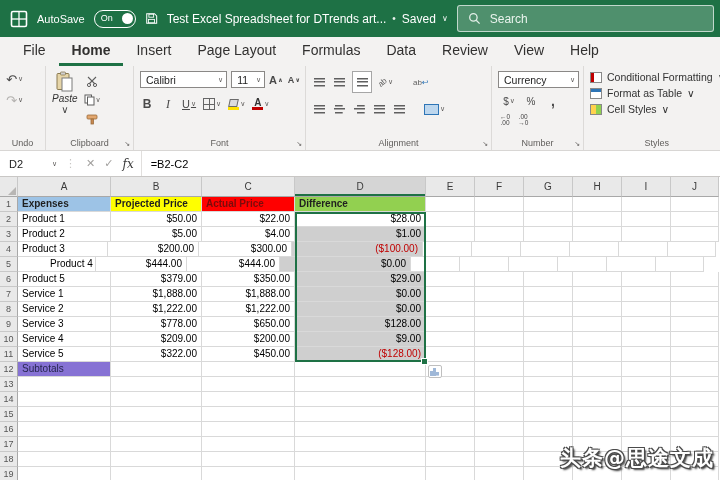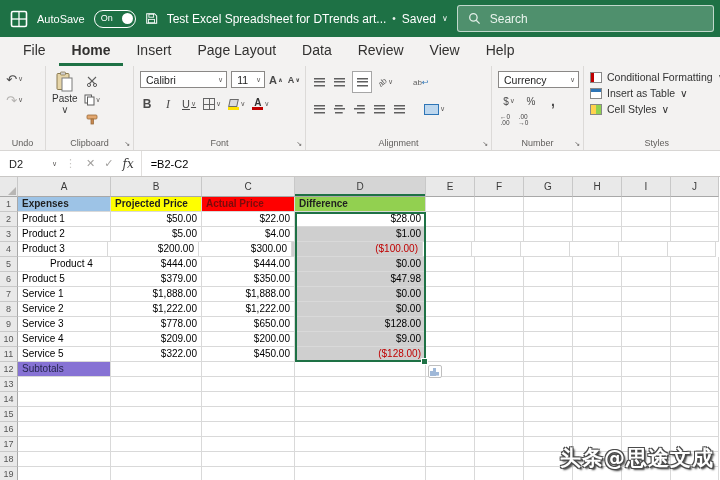--- a/index.html
+++ b/index.html
@@ -145,40 +145,41 @@
     </svg>
     <span>Search</span>
   </span>
 </div>
 
 <div class="tabrow">
     <div class="tab">File</div>
     <div class="tab active">Home</div>
     <div class="tab">Insert</div>
     <div class="tab">Page Layout</div>
+    <div class="tab">Formulas</div>
     <div class="tab">Data</div>
     <div class="tab">Review</div>
     <div class="tab">View</div>
     <div class="tab">Help</div>
   </div>
 
 <div class="ribbon">
 
   <div class="group" style="width:46px">
     <div class="rrow">
         <span class="ibtn" style="font-size:13px">↶<span class="mini">∨</span></span>
       </div>
     <div class="rrow">
         <span class="ibtn disabled" style="font-size:13px">↷<span class="mini disabled">∨</span></span>
       </div>
     <div class="glabel">Undo</div>
   </div>
 
   <div class="group" style="width:88px">
-    <div style="display:flex;gap:6px;">
+    <div style="display:flex;gap:6px;font-style:italic;">
       <div style="display:flex;flex-direction:column;align-items:center;cursor:pointer;">
         <svg width="19" height="22" viewBox="0 0 19 22">
           <rect x="2" y="2.5" width="12" height="16" rx="1" fill="#E6D5A8" stroke="#8a7a50" stroke-width="1"></rect>
           <rect x="5.5" y="1" width="5" height="3" rx="0.8" fill="#cfcfcf" stroke="#8a7a50" stroke-width="0.8"></rect>
           <rect x="7" y="7" width="10" height="13" fill="#fff" stroke="#7a7a7a" stroke-width="1"></rect>
         </svg>
         <span style="font-size:10px;color:#333">Paste</span>
         <span class="mini">∨</span>
       </div>
       <div style="display:flex;flex-direction:column;gap:3px;padding-top:2px;">
@@ -318,21 +319,21 @@
   </div>
 
   <div class="group" style="flex:1;border-right:none;">
     <div class="stylerow">
       <span class="sicon cf"></span>
       <span>Conditional Formatting</span>
       <span class="mini">∨</span>
     </div>
     <div class="stylerow">
       <span class="sicon ft"></span>
-      <span>Insert as Table</span>
+      <span>Format as Table</span>
       <span class="mini">∨</span>
     </div>
     <div class="stylerow">
       <span class="sicon cs"></span>
       <span>Cell Styles</span>
       <span class="mini">∨</span>
     </div>
     <div class="glabel">Styles</div>
   </div>
 </div>
@@ -414,37 +415,37 @@
       <div class="gcell dcell num dsel neg" style="width: 131px;">($100.00)</div>
       <div class="gcell dcell" style="width: 49px;"></div>
       <div class="gcell dcell" style="width: 49px;"></div>
       <div class="gcell dcell" style="width: 49px;"></div>
       <div class="gcell dcell" style="width: 49px;"></div>
       <div class="gcell dcell" style="width: 49px;"></div>
       <div class="gcell dcell" style="width: 48px;"></div>
     </div>
     <div class="grow">
       <div class="gcell rhead">5</div>
-      <div class="gcell dcell" style="width: 93px; padding-left: 32px;">Product 4</div>
+      <div class="gcell dcell" style="width: 78px; padding-left: 32px;">Product 4</div>
       <div class="gcell dcell num" style="width: 91px;">$444.00</div>
       <div class="gcell dcell num" style="width: 93px;">$444.00</div>
       <div class="gcell dcell num dsel" style="width: 131px;">$0.00</div>
       <div class="gcell dcell" style="width: 49px;"></div>
       <div class="gcell dcell" style="width: 49px;"></div>
       <div class="gcell dcell" style="width: 49px;"></div>
       <div class="gcell dcell" style="width: 49px;"></div>
       <div class="gcell dcell" style="width: 49px;"></div>
       <div class="gcell dcell" style="width: 48px;"></div>
     </div>
     <div class="grow">
       <div class="gcell rhead">6</div>
       <div class="gcell dcell" style="width: 93px;">Product 5</div>
       <div class="gcell dcell num" style="width: 91px;">$379.00</div>
       <div class="gcell dcell num" style="width: 93px;">$350.00</div>
-      <div class="gcell dcell num dsel" style="width: 131px;">$47.98</div>
+      <div class="gcell dcell num dsel" style="width: 131px;">$29.00</div>
       <div class="gcell dcell" style="width: 49px;"></div>
       <div class="gcell dcell" style="width: 49px;"></div>
       <div class="gcell dcell" style="width: 49px;"></div>
       <div class="gcell dcell" style="width: 49px;"></div>
       <div class="gcell dcell" style="width: 49px;"></div>
       <div class="gcell dcell" style="width: 48px;"></div>
     </div>
     <div class="grow">
       <div class="gcell rhead">7</div>
       <div class="gcell dcell" style="width: 93px;">Service 1</div>

